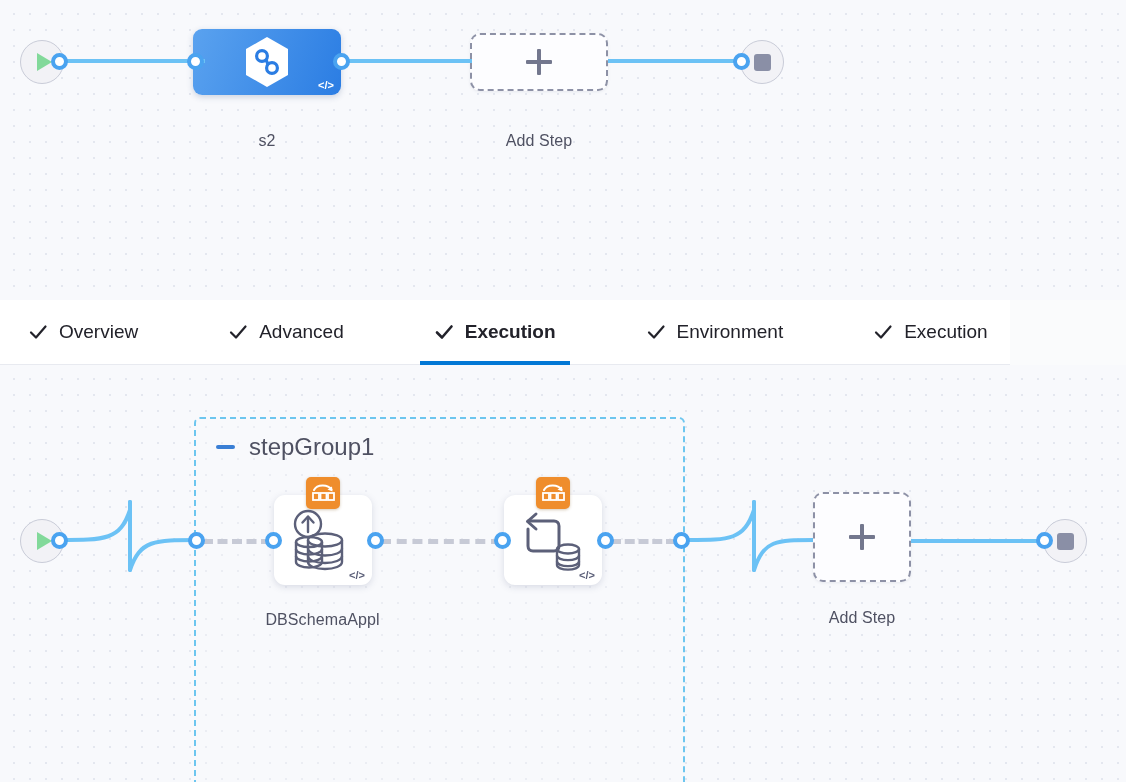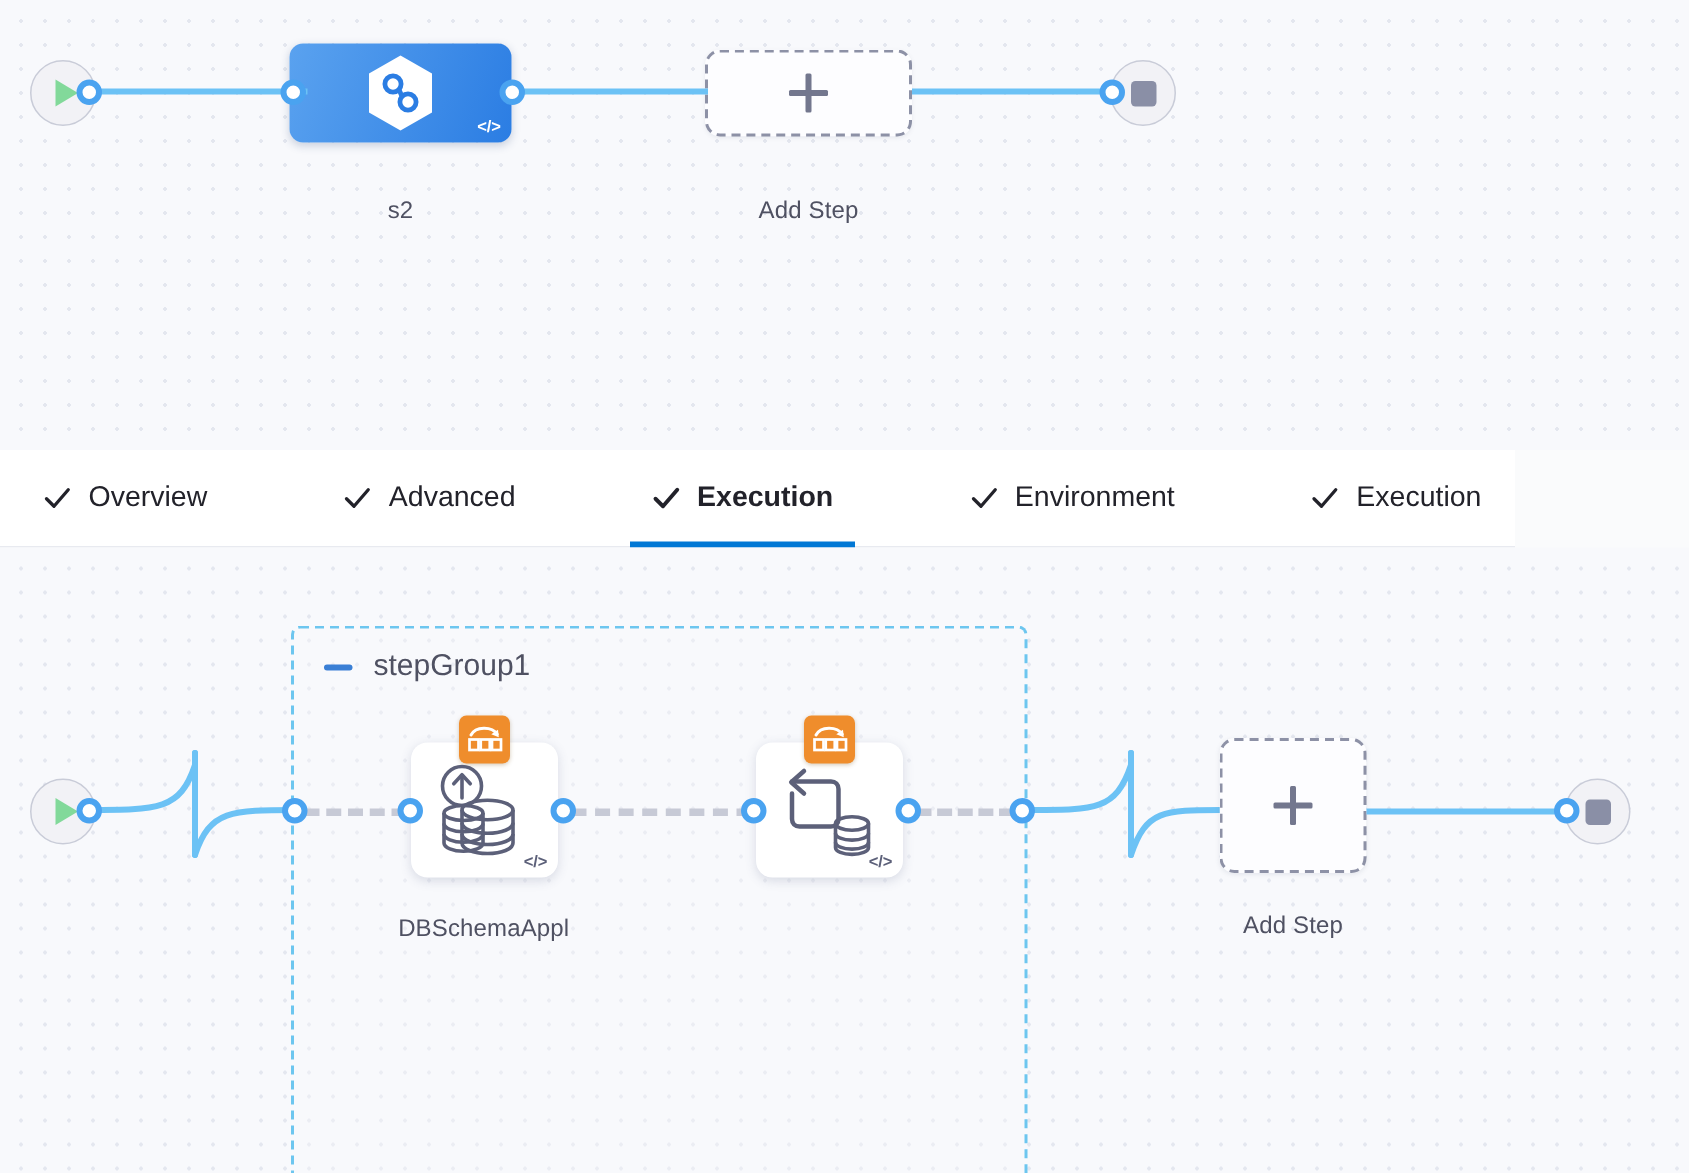--- a/index.html
+++ b/index.html
@@ -134,21 +134,21 @@
     border: 2px dashed #6dc6ef; border-radius: 6px;
     background: rgba(248,250,253,0.35);
   }
   .sg-header {
     position: absolute; top: 14px; left: 20px;
     display: flex; align-items: center; gap: 14px;
   }
   .sg-minus {
     width: 19px; height: 4px; background: #3a7fd5; border-radius: 2px;
   }
-  .sg-title { font-size: 20px; color: #4f5162; }
+  .sg-title { font-size: 24px; color: #4f5162; }
 
   svg { display: block; overflow: visible; }
 </style>
 </head>
 <body>
 
 <div class="app">
 
   <div class="canvas" id="stage-canvas">
 

